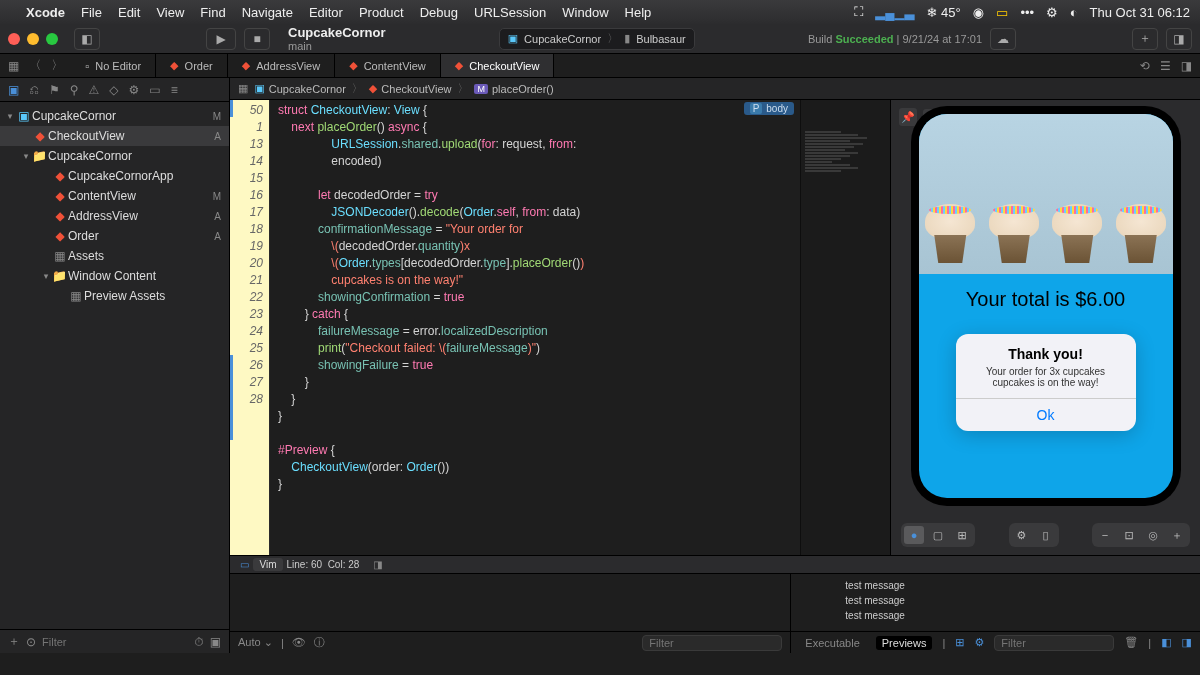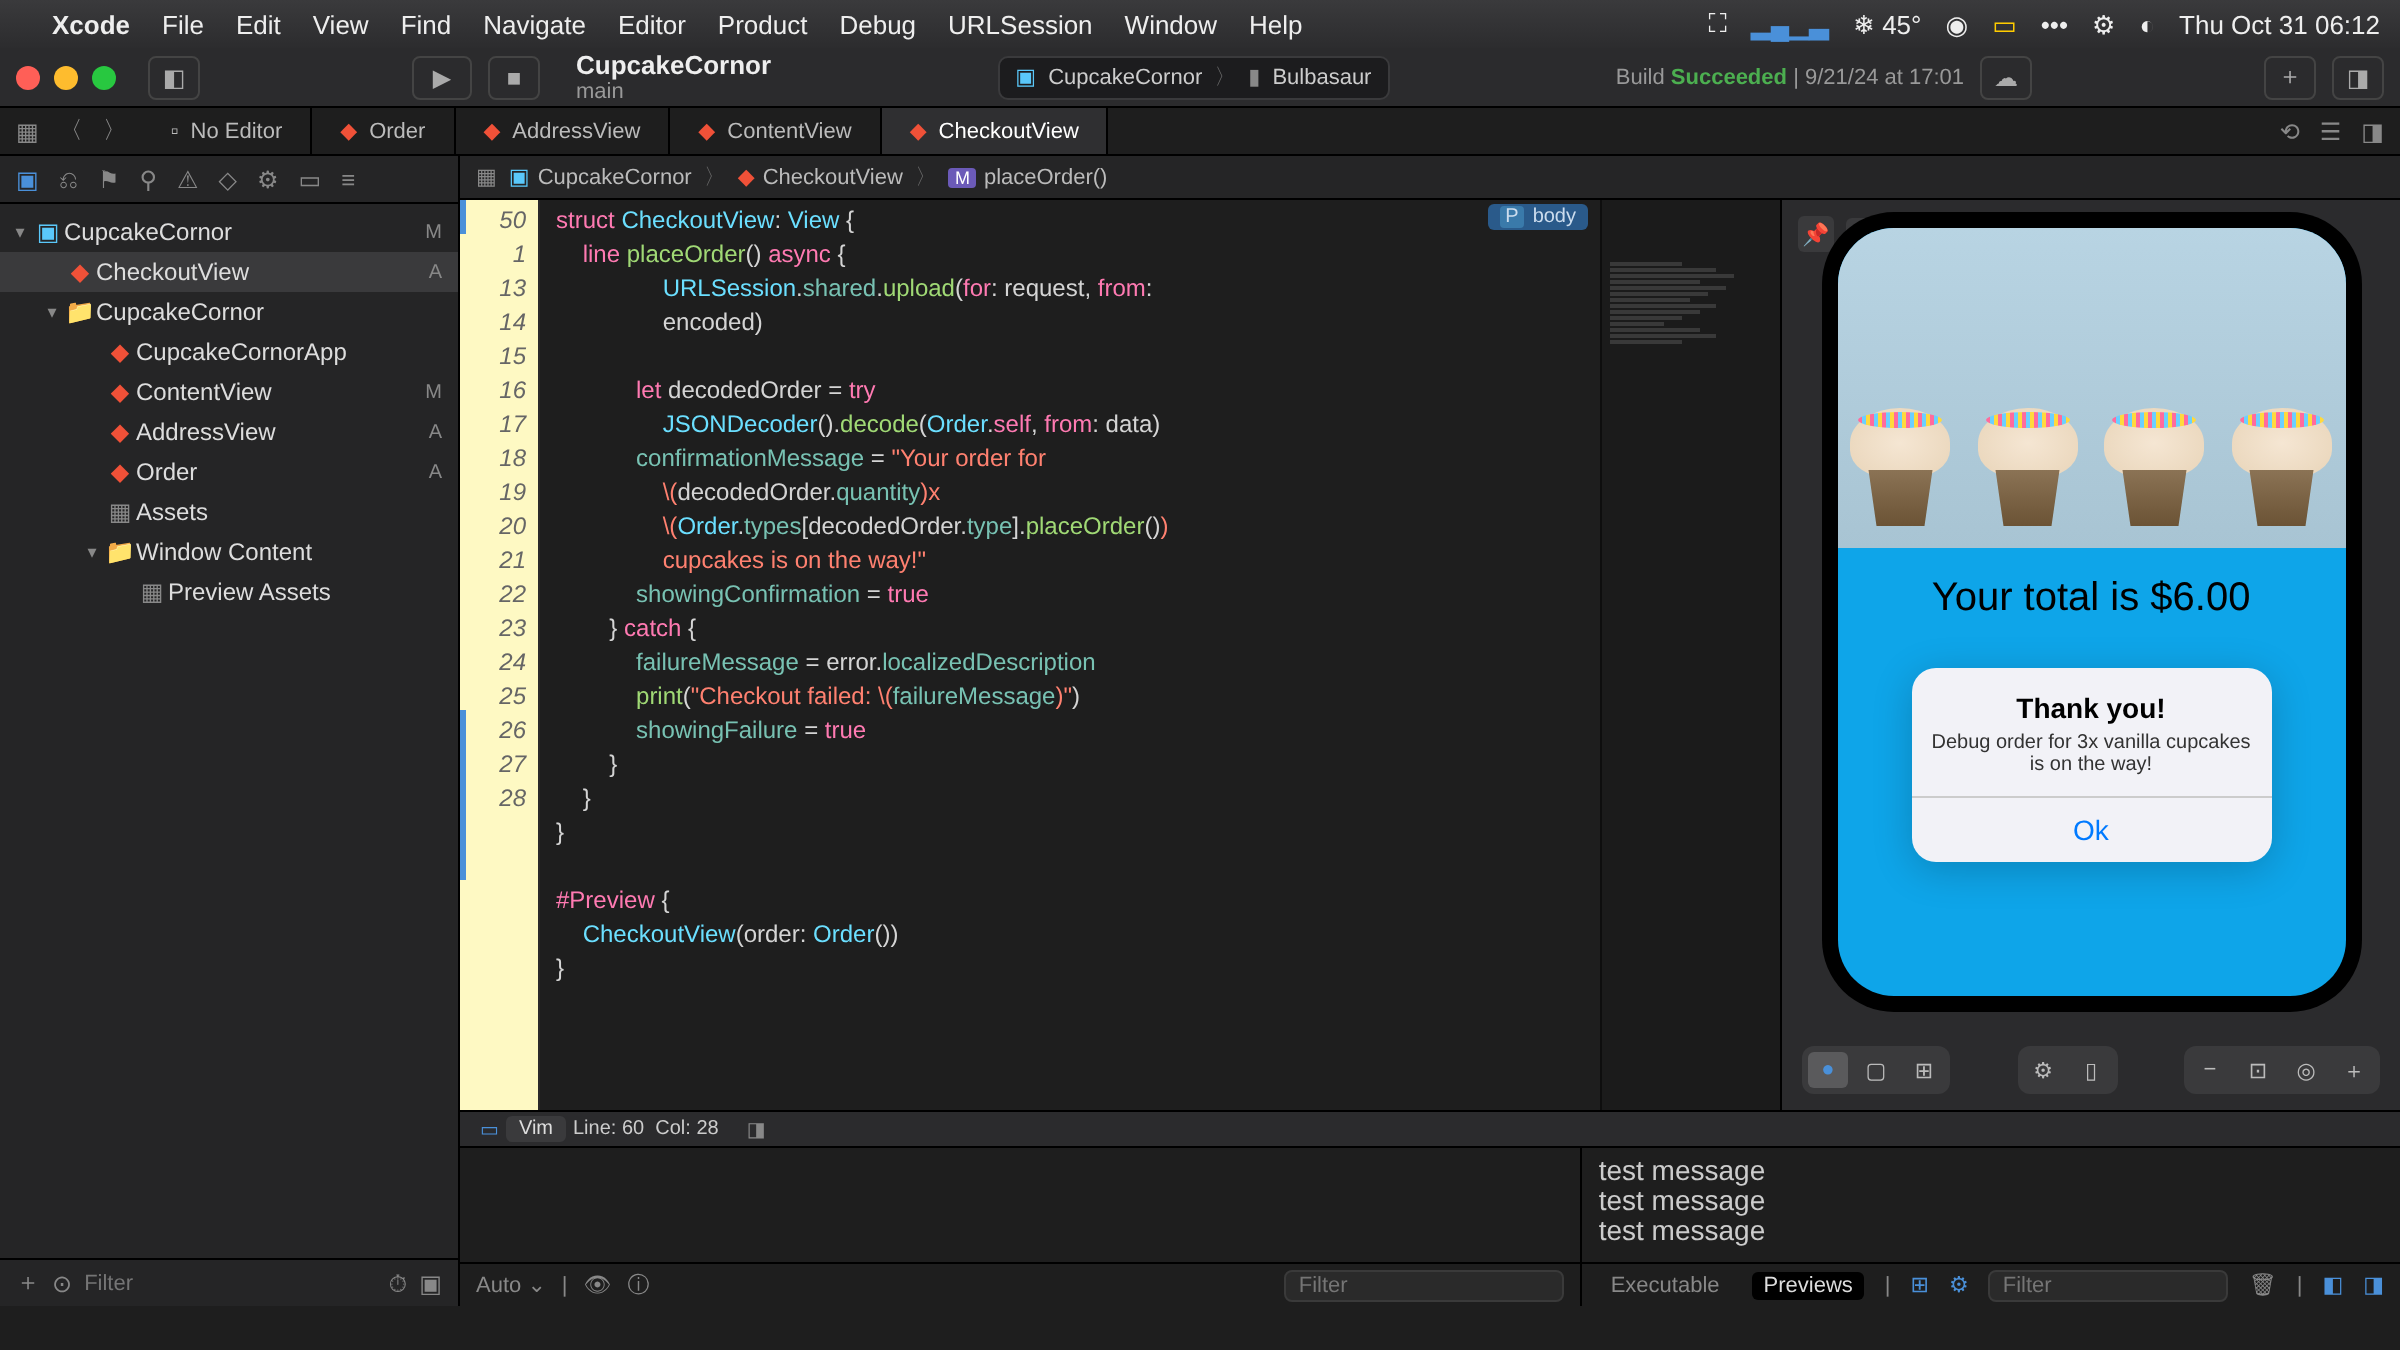--- a/index.html
+++ b/index.html
@@ -100,21 +100,21 @@
 .vimbar .hints { flex: 1; overflow: hidden; white-space: nowrap; }
 .vimbar .pos { color: #ccc; }
 
 
 .debug { height: 80px; background: #1e1e1e; border-top: 1px solid #000; display: flex; }
 .dbg-left { width: 690px; border-right: 1px solid #000; display: flex; flex-direction: column; }
 .dbg-left-top { flex: 1; }
 .dbg-left-bar { height: 22px; border-top: 1px solid #000; display: flex; align-items: center; padding: 0 8px; gap: 8px; color: #888; font-size: 11px; }
 .dbg-left-bar input { background: #2a2a2a; border: 1px solid #3a3a3a; border-radius: 4px; padding: 1px 6px; color: #ccc; outline: none; font-size: 11px; width: 140px; }
 .dbg-right { flex: 1; display: flex; flex-direction: column; }
-.console { flex: 1; padding: 4px 8px; font-family: "SF Mono", Menlo, monospace; font-size: 14px; color: #ccc; line-height: 15px; }
+.console { flex: 1; padding: 4px 8px; font-family: "SF Mono", Menlo, monospace; font-size: 10px; color: #ccc; line-height: 15px; margin-left: 46px; }
 .dbg-right-bar { height: 22px; border-top: 1px solid #000; display: flex; align-items: center; padding: 0 8px; gap: 10px; color: #888; font-size: 11px; }
 .dbg-right-bar .pill { padding: 1px 6px; border-radius: 3px; }
 .dbg-right-bar .pill.active { background: #000000; color: #ddd; }
 .dbg-right-bar input { background: #2a2a2a; border: 1px solid #3a3a3a; border-radius: 4px; padding: 1px 6px; color: #ccc; outline: none; font-size: 11px; width: 120px; margin-left: auto; }
 </style>
 </head>
 <body>
 
 <div class="menubar">
   <span class="apple"></span>
@@ -339,21 +339,21 @@
             <div>21</div>
             <div>22</div>
             <div>23</div>
             <div>24</div>
             <div>25</div>
             <div>26</div>
             <div>27</div>
             <div>28</div>
           </div>
         <div class="code"><span class="kw">struct</span> <span class="type">CheckoutView</span>: <span class="type">View</span> {
-    <span class="kw">line</span> <span class="fn">placeOrder</span>() <span class="kw">async</span> {
+    <span class="kw">next</span> <span class="fn">placeOrder</span>() <span class="kw">async</span> {
                 <span class="type">URLSession</span>.<span class="prop">shared</span>.<span class="fn">upload</span>(<span class="kw">for</span>: request, <span class="kw">from</span>:
                 encoded)
 
             <span class="kw">let</span> decodedOrder = <span class="kw">try</span>
                 <span class="type">JSONDecoder</span>().<span class="fn">decode</span>(<span class="type">Order</span>.<span class="kw">self</span>, <span class="kw">from</span>: data)
             <span class="prop">confirmationMessage</span> = <span class="str">"Your order for </span>
                 <span class="str">\(</span>decodedOrder.<span class="prop">quantity</span><span class="str">)x </span>
                 <span class="str">\(</span><span class="type">Order</span>.<span class="prop">types</span>[decodedOrder.<span class="prop">type</span>].<span class="fn">placeOrder</span>()<span class="str">) </span>
                 <span class="str">cupcakes is on the way!"</span>
             <span class="prop">showingConfirmation</span> = <span class="kw">true</span>
@@ -416,21 +416,21 @@
                   <div class="base"></div>
                 </div>
               <div class="cupcake">
                   <div class="top"></div>
                   <div class="base"></div>
                 </div>
             </div>
             <div class="total-text">Your total is $6.00</div>
             <div class="alert">
               <div class="ttl">Thank you!</div>
-              <div class="msg">Debug order for 3x vanilla cupcakes is on the way!</div>
+              <div class="msg">Your order for 3x cupcakes cupcakes is on the way!</div>
               <div class="ok">Ok</div>
             </div>
           </div>
         </div>
         <div class="preview-controls">
           <div class="pc-group">
             <div class="pc-btn live active">●</div>
             <div class="pc-btn">▢</div>
             <div class="pc-btn">⊞</div>
           </div>

